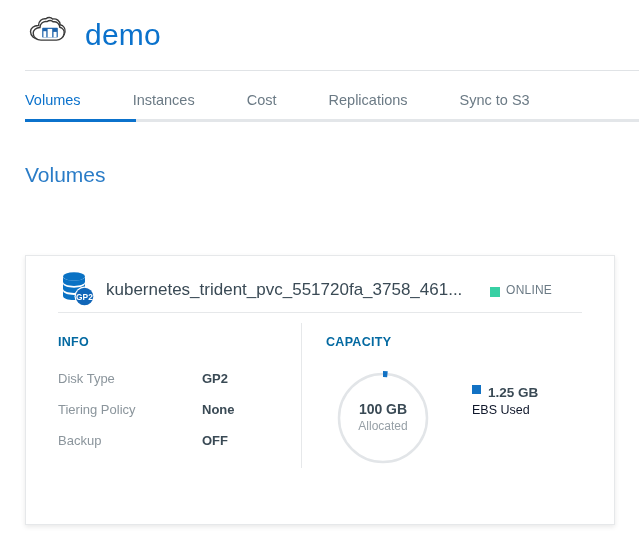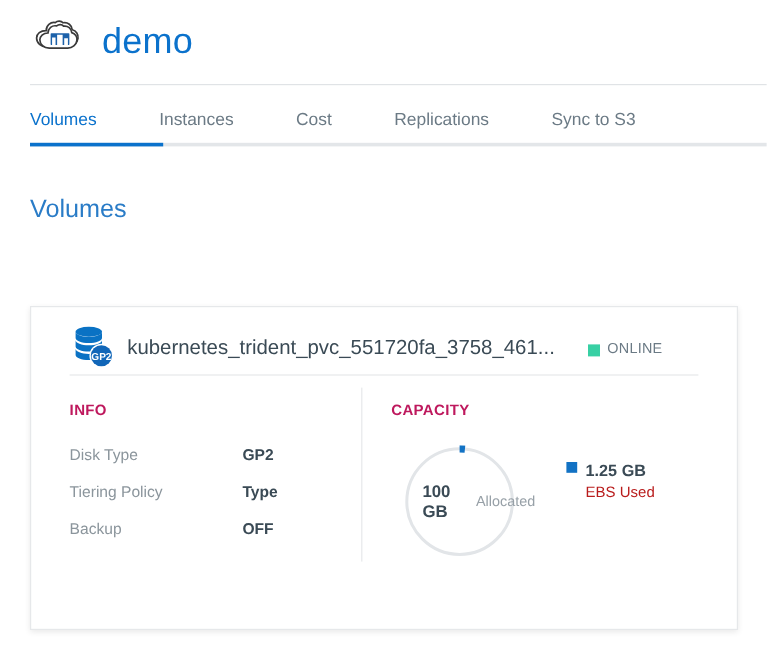--- a/index.html
+++ b/index.html
@@ -178,21 +178,21 @@
   }
   .info-col {
     width: 275px;
     padding: 22px 0 0 32px;
     box-sizing: border-box;
     flex: 0 0 auto;
   }
   .col-heading {
     font-size: 12.5px;
     font-weight: bold;
-    color: #be185d;
+    color: #0369a1;
     letter-spacing: 0.3px;
     margin-bottom: 22px;
   }
   .info-row {
     display: flex;
     align-items: center;
     margin-bottom: 16px;
     font-size: 13px;
   }
   .info-label {
@@ -226,23 +226,24 @@
   .donut {
     position: relative;
     width: 94px;
     height: 94px;
     flex: 0 0 auto;
     margin-left: 10px;
   }
   .donut svg { display: block; }
   .donut-center {
     position: absolute;
-    left: 16px; top: 0;
+    left: 0; top: 0;
     width: 94px; height: 94px;
     display: flex;
+    flex-direction: column;
     align-items: center;
     justify-content: center;
   }
   .donut-value {
     font-size: 14px;
     font-weight: bold;
     color: #3a4a55;
     line-height: 1.2;
   }
   .donut-label {
@@ -265,23 +266,22 @@
     margin-right: 7px;
     flex: 0 0 auto;
   }
   .legend-value {
     font-size: 13.5px;
     font-weight: bold;
     color: #3a4a55;
   }
   .legend-sub {
     font-size: 12.5px;
-    color: #b91c1c;
+    color: #0f172a;
     margin-top: 3px;
-    margin-left: 16px;
   }
 </style>
 </head>
 <body>
 
 <div class="page-header">
   <div class="brand-logo">
     <svg width="44" height="38" viewBox="0 0 44 38" xmlns="http://www.w3.org/2000/svg">
       <path d="M12.5 9.5 C12.5 5.2 16 2.2 20 2.8 C22 1 25 1.2 26.5 3 C30.5 2.2 34 5 34.2 8.8 C37.5 9.6 39.5 12.6 39 16 C38.4 20.2 34.8 23.2 30.5 23.2 L13 23.2 C8.2 23.2 4.5 19.8 4.5 15.6 C4.5 12.2 7.8 9.4 12.5 9.5 Z" fill="#ffffff" stroke="#3a3a3a" stroke-width="1.4"></path>
       <path d="M14 11.5 C14 7.6 17.4 4.8 21.2 5.6 C23 4 25.6 4.2 27 5.8 C30.6 5.2 33.6 7.8 33.8 11.2 C36.7 11.9 38.6 14.6 38.1 17.6 C37.6 21.4 34.3 24.1 30.5 24.1 L15 24.1 C10.6 24.1 7.2 21 7.2 17.2 C7.2 14.2 9.9 11.5 14 11.5 Z" fill="#ffffff" stroke="#3a3a3a" stroke-width="1.4"></path>
@@ -339,21 +339,21 @@
 
     <div class="info-col">
       <div class="col-heading">INFO</div>
 
       <div class="info-row">
         <div class="info-label">Disk Type</div>
         <div class="info-value">GP2</div>
       </div>
       <div class="info-row">
         <div class="info-label">Tiering Policy</div>
-        <div class="info-value">Type</div>
+        <div class="info-value">None</div>
       </div>
       <div class="info-row">
         <div class="info-label">Backup</div>
         <div class="info-value">OFF</div>
       </div>
     </div>
 
     <div class="v-divider"></div>
 
     <div class="capacity-col">

